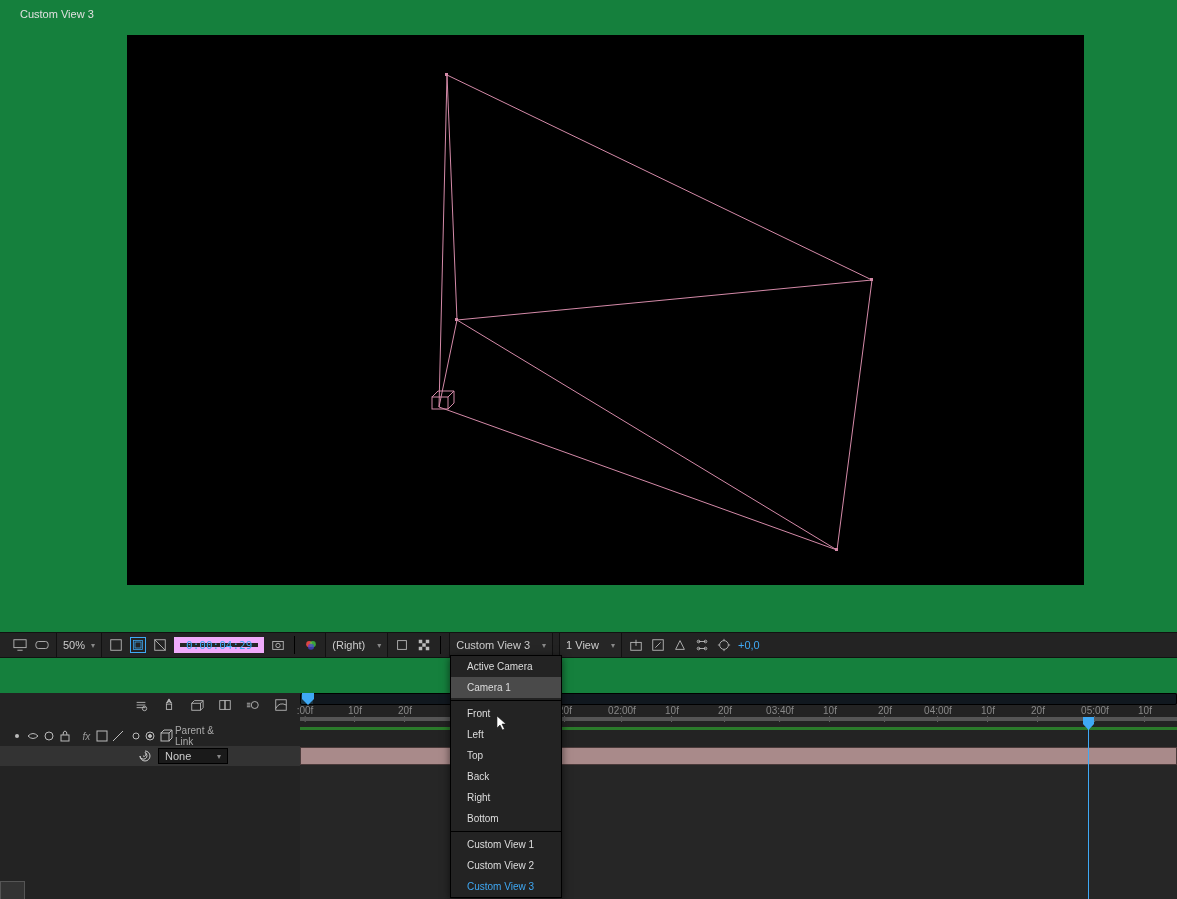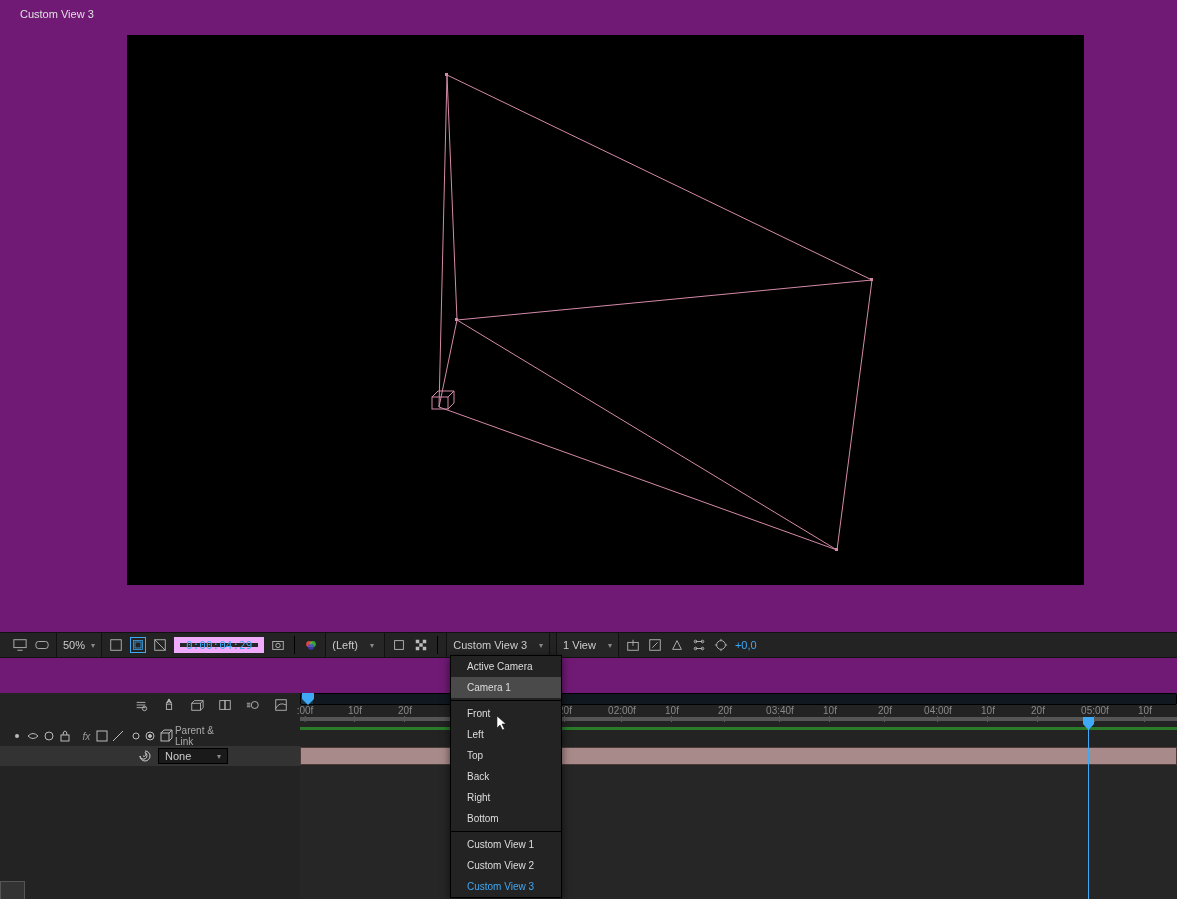--- a/index.html
+++ b/index.html
@@ -1,17 +1,17 @@
 <!DOCTYPE html>
 <html><head>
 <meta charset="utf-8">
 <style>
 * { margin:0; padding:0; box-sizing:border-box; font-family:"Segoe UI",Tahoma,sans-serif; user-select:none; }
 html,body { width:1177px; height:899px; background:#1e1e1e; color:#ccc; font-size:11px; overflow:hidden; }
-.app { position:relative; width:100%; height:100%; background:#701a75; }
+.app { position:relative; width:100%; height:100%; background:#15803d; }
 
 
 .view-label { position:absolute; top:8px; left:20px; color:#e0e0e0; font-size:11px; }
 .viewport-wrap { position:absolute; top:35px; left:127px; width:957px; height:550px; background:#000; }
 .viewport-wrap svg { width:100%; height:100%; }
 
 
 .footer { position:absolute; top:632px; left:0; right:0; height:26px; background:#232323; border-top:1px solid #111; border-bottom:1px solid #111; display:flex; align-items:center; gap:6px; padding:0 12px; color:#bbb; }
 .footer .divider { width:1px; height:18px; background:#000; margin:0 2px; }
 .ico { width:16px; height:16px; display:flex; align-items:center; justify-content:center; color:#bbb; }
@@ -139,21 +139,21 @@
       </span>
     <div class="divider"></div>
     <span class="ico">
         <svg viewBox="0 0 16 16">
           <circle cx="6" cy="7" r="3.5" fill="#d44"></circle>
           <circle cx="10" cy="7" r="3.5" fill="#4d4" opacity=".7"></circle>
           <circle cx="8" cy="10" r="3.5" fill="#44d" opacity=".7"></circle>
         </svg>
       </span>
     <div class="select-box" style="min-width:60px;">
-        <span>(Left)</span>
+        <span>(Right)</span>
         <span class="chev">▾</span>
       </div>
     <span class="ico">
         <svg viewBox="0 0 16 16" fill="none" stroke="currentColor">
           <rect x="3" y="3" width="10" height="10"></rect>
         </svg>
       </span>
     <span class="ico">
         <svg viewBox="0 0 16 16" fill="currentColor">
           <rect x="2" y="2" width="4" height="4"></rect>

